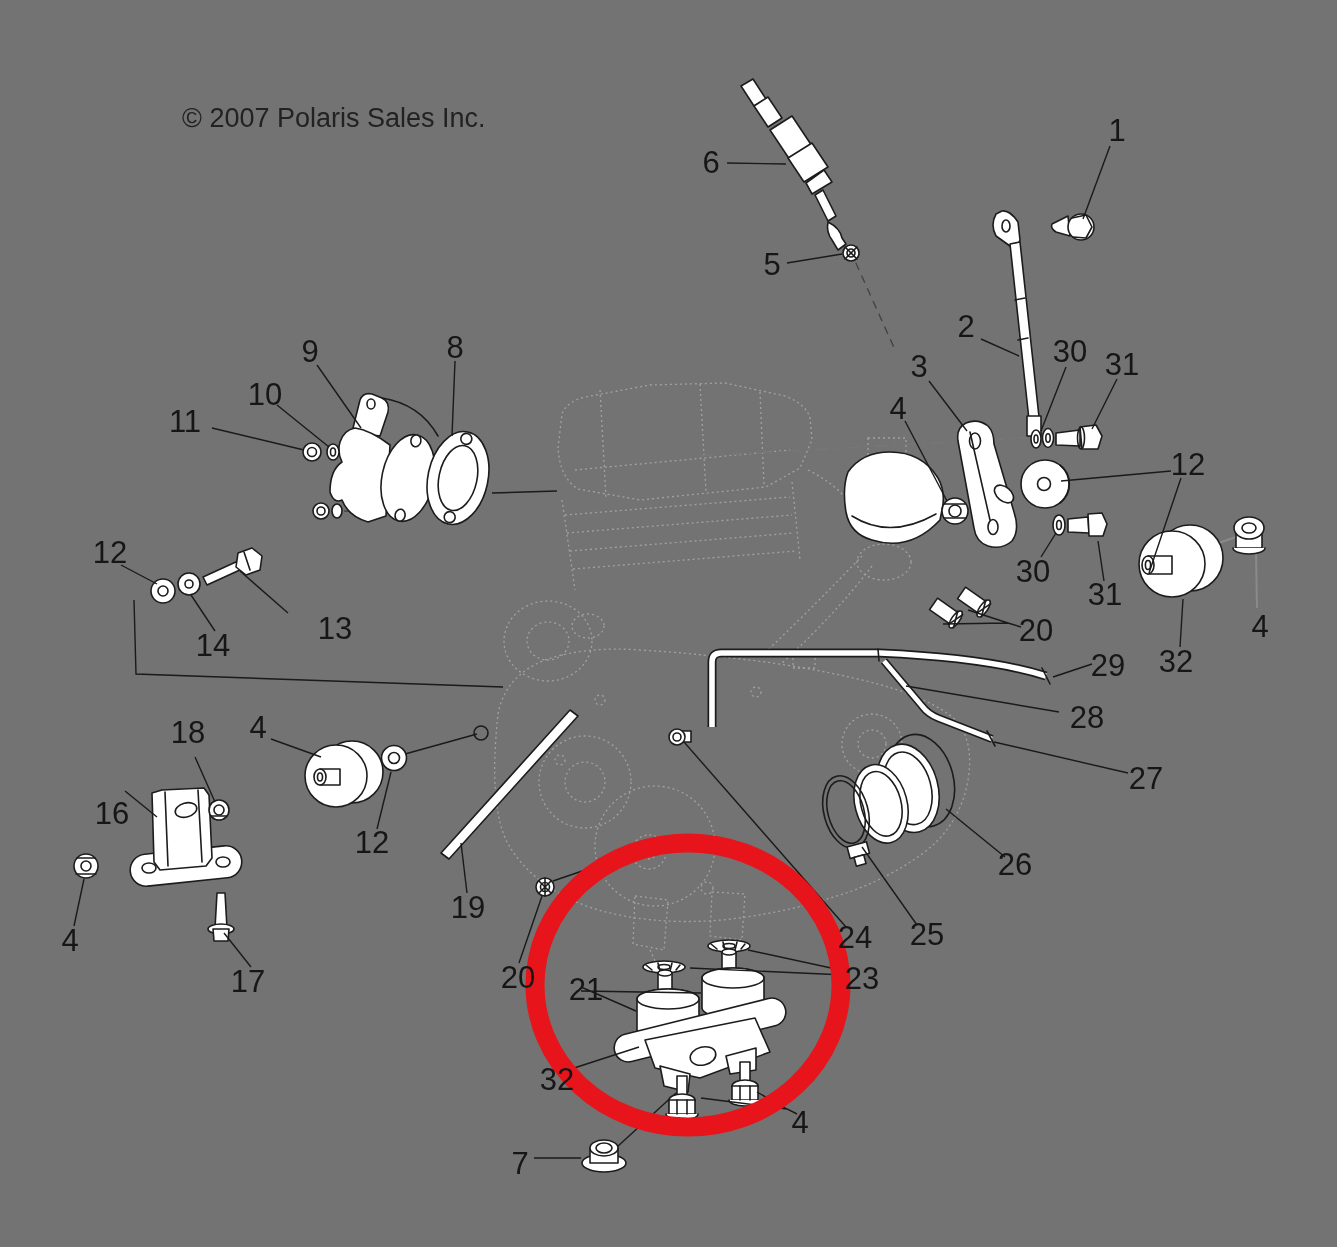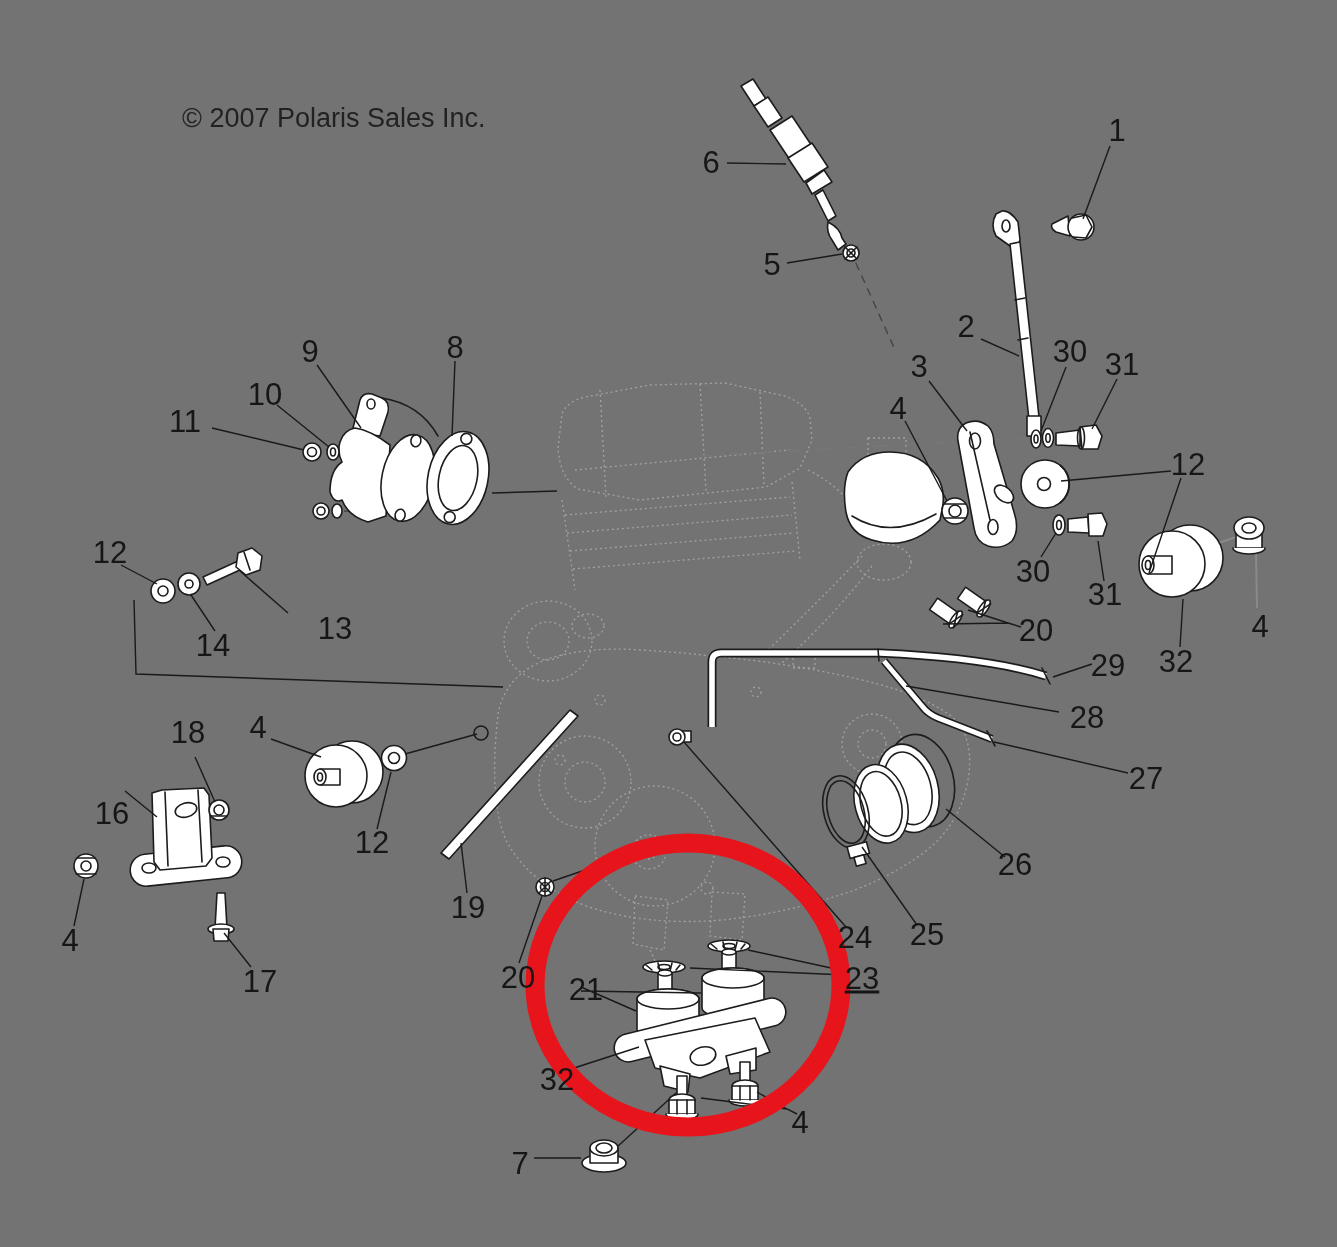--- a/index.html
+++ b/index.html
@@ -386,28 +386,28 @@
       <div class="callout" style="left: 310px; top: 351px;">9</div>
       <div class="callout" style="left: 265px; top: 394px;">10</div>
       <div class="callout" style="left: 185px; top: 421px; text-align: right;">11</div>
       <div class="callout" style="left: 1188px; top: 464px;">12</div>
       <div class="callout" style="left: 110px; top: 552px;">12</div>
       <div class="callout" style="left: 372px; top: 842px;">12</div>
       <div class="callout" style="left: 295px; top: 628px; margin-left: 40px;">13</div>
       <div class="callout" style="left: 213px; top: 645px;">14</div>
       <div class="callout" style="left: 258px; top: 727px;">4</div>
       <div class="callout" style="left: 112px; top: 780px; margin-top: 33px;">16</div>
-      <div class="callout" style="left: 260px; top: 981px;">17</div>
+      <div class="callout" style="left: 248px; top: 981px;">17</div>
       <div class="callout" style="left: 188px; top: 732px;">18</div>
       <div class="callout" style="left: 468px; top: 907px;">19</div>
       <div class="callout" style="left: 1036px; top: 630px;">20</div>
       <div class="callout" style="left: 518px; top: 977px;">20</div>
       <div class="callout" style="left: 586px; top: 989px;">21</div>
       <div class="callout" style="left: 557px; top: 1079px;">32</div>
-      <div class="callout" style="left: 862px; top: 978px; text-decoration: underline;">23</div>
+      <div class="callout" style="left: 862px; top: 978px;">23</div>
       <div class="callout" style="left: 855px; top: 937px;">24</div>
       <div class="callout" style="left: 927px; top: 934px;">25</div>
       <div class="callout" style="left: 1015px; top: 864px;">26</div>
       <div class="callout" style="left: 1146px; top: 778px;">27</div>
       <div class="callout" style="left: 1077px; top: 717px; margin-left: 10px;">28</div>
       <div class="callout" style="left: 1108px; top: 665px;">29</div>
       <div class="callout" style="left: 1070px; top: 351px;">30</div>
       <div class="callout" style="left: 1033px; top: 571px;">30</div>
       <div class="callout" style="left: 1122px; top: 364px;">31</div>
       <div class="callout" style="left: 1105px; top: 594px;">31</div>

